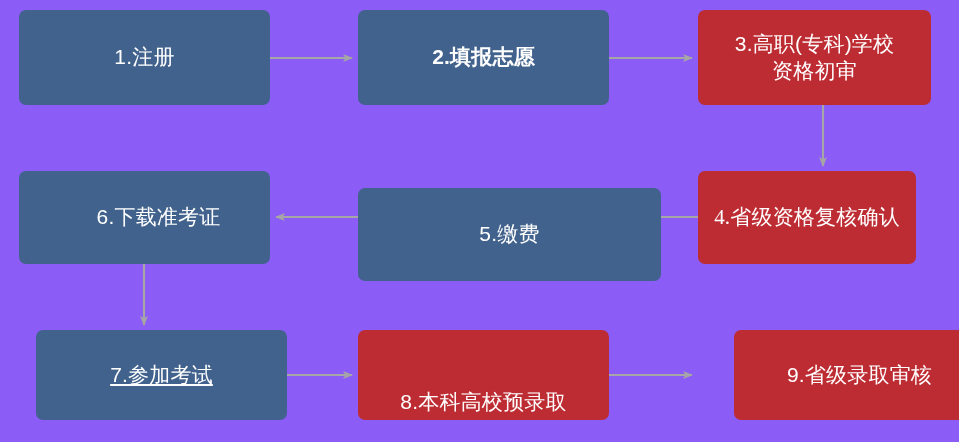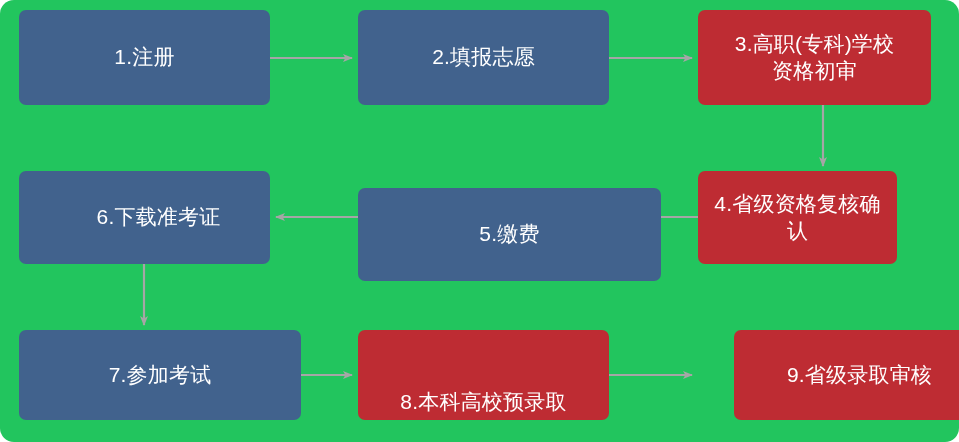--- a/index.html
+++ b/index.html
@@ -44,21 +44,21 @@
     left: 0;
     top: 0;
     width: 959px;
     height: 442px;
     pointer-events: none;
   }
 </style>
 </head>
 <body>
 
-<div id="canvas" style="background: #22c55e; border-radius: 14px;">
+<div id="canvas" style="background: #8b5cf6;">
 
   <svg id="arrows" viewBox="0 0 959 442" width="959" height="442" xmlns="http://www.w3.org/2000/svg">
     <defs>
       <marker id="ah-right" markerWidth="10" markerHeight="8" refX="9" refY="4" orient="auto" markerUnits="userSpaceOnUse">
         <path d="M0,0 L10,4 L0,8 L2.4,4 Z" fill="#A6A6A6"></path>
       </marker>
       <marker id="ah-left" markerWidth="10" markerHeight="8" refX="9" refY="4" orient="auto" markerUnits="userSpaceOnUse">
         <path d="M0,0 L10,4 L0,8 L2.4,4 Z" fill="#A6A6A6"></path>
       </marker>
       <marker id="ah-down" markerWidth="10" markerHeight="8" refX="9" refY="4" orient="auto" markerUnits="userSpaceOnUse">
@@ -74,37 +74,37 @@
         <line x1="144" y1="264" x2="144" y2="325" stroke="#A6A6A6" marker-end="url(#ah-down)"></line>
         <line x1="270" y1="375" x2="352" y2="375" stroke="#A6A6A6" marker-end="url(#ah-right)"></line>
         <line x1="609" y1="375" x2="692" y2="375" stroke="#A6A6A6" marker-end="url(#ah-right)"></line>
       </g>
   </svg>
 
   <div id="node-layer">
       <div class="node blue" style="left: 19px; top: 10px; width: 251px; height: 95px; background: rgb(65, 98, 141); color: rgb(255, 255, 255);">
         <span class="node-label">1.注册</span>
       </div>
-      <div class="node blue" style="left: 358px; top: 10px; width: 251px; height: 95px; background: rgb(65, 98, 141); color: rgb(255, 255, 255);">
+      <div class="node blue" style="left: 358px; top: 10px; width: 251px; height: 95px; background: rgb(65, 98, 141); color: rgb(255, 255, 255); font-weight: bold;">
         <span class="node-label">2.填报志愿</span>
       </div>
       <div class="node red" style="left: 698px; top: 10px; width: 233px; height: 95px; background: rgb(190, 44, 51); color: rgb(255, 255, 255);">
         <span class="node-label">3.高职(专科)学校
 资格初审</span>
       </div>
-      <div class="node red" style="left: 698px; top: 171px; width: 199px; height: 93px; background: rgb(190, 44, 51); color: rgb(255, 255, 255);">
+      <div class="node red" style="left: 698px; top: 171px; width: 218px; height: 93px; background: rgb(190, 44, 51); color: rgb(255, 255, 255); font-family: Liberation Serif, serif;">
         <span class="node-label">4.省级资格复核确认</span>
       </div>
       <div class="node blue" style="left: 358px; top: 188px; width: 303px; height: 93px; background: rgb(65, 98, 141); color: rgb(255, 255, 255);">
         <span class="node-label">5.缴费</span>
       </div>
       <div class="node blue" style="left: 19px; top: 171px; width: 251px; height: 93px; background: rgb(65, 98, 141); color: rgb(255, 255, 255); padding-left: 36px;">
         <span class="node-label">6.下载准考证</span>
       </div>
-      <div class="node blue" style="left: 19px; top: 330px; width: 282px; height: 90px; background: rgb(65, 98, 141); color: rgb(255, 255, 255);">
+      <div class="node blue" style="left: 36px; top: 330px; width: 251px; height: 90px; background: rgb(65, 98, 141); color: rgb(255, 255, 255); text-decoration: underline;">
         <span class="node-label">7.参加考试</span>
       </div>
       <div class="node red" style="left: 358px; top: 330px; width: 251px; height: 90px; background: rgb(190, 44, 51); color: rgb(255, 255, 255); align-items: flex-end;">
         <span class="node-label">8.本科高校预录取</span>
       </div>
       <div class="node red" style="left: 698px; top: 330px; width: 251px; height: 90px; background: rgb(190, 44, 51); color: rgb(255, 255, 255); margin-left: 36px;">
         <span class="node-label">9.省级录取审核</span>
       </div>
     </div>
 

